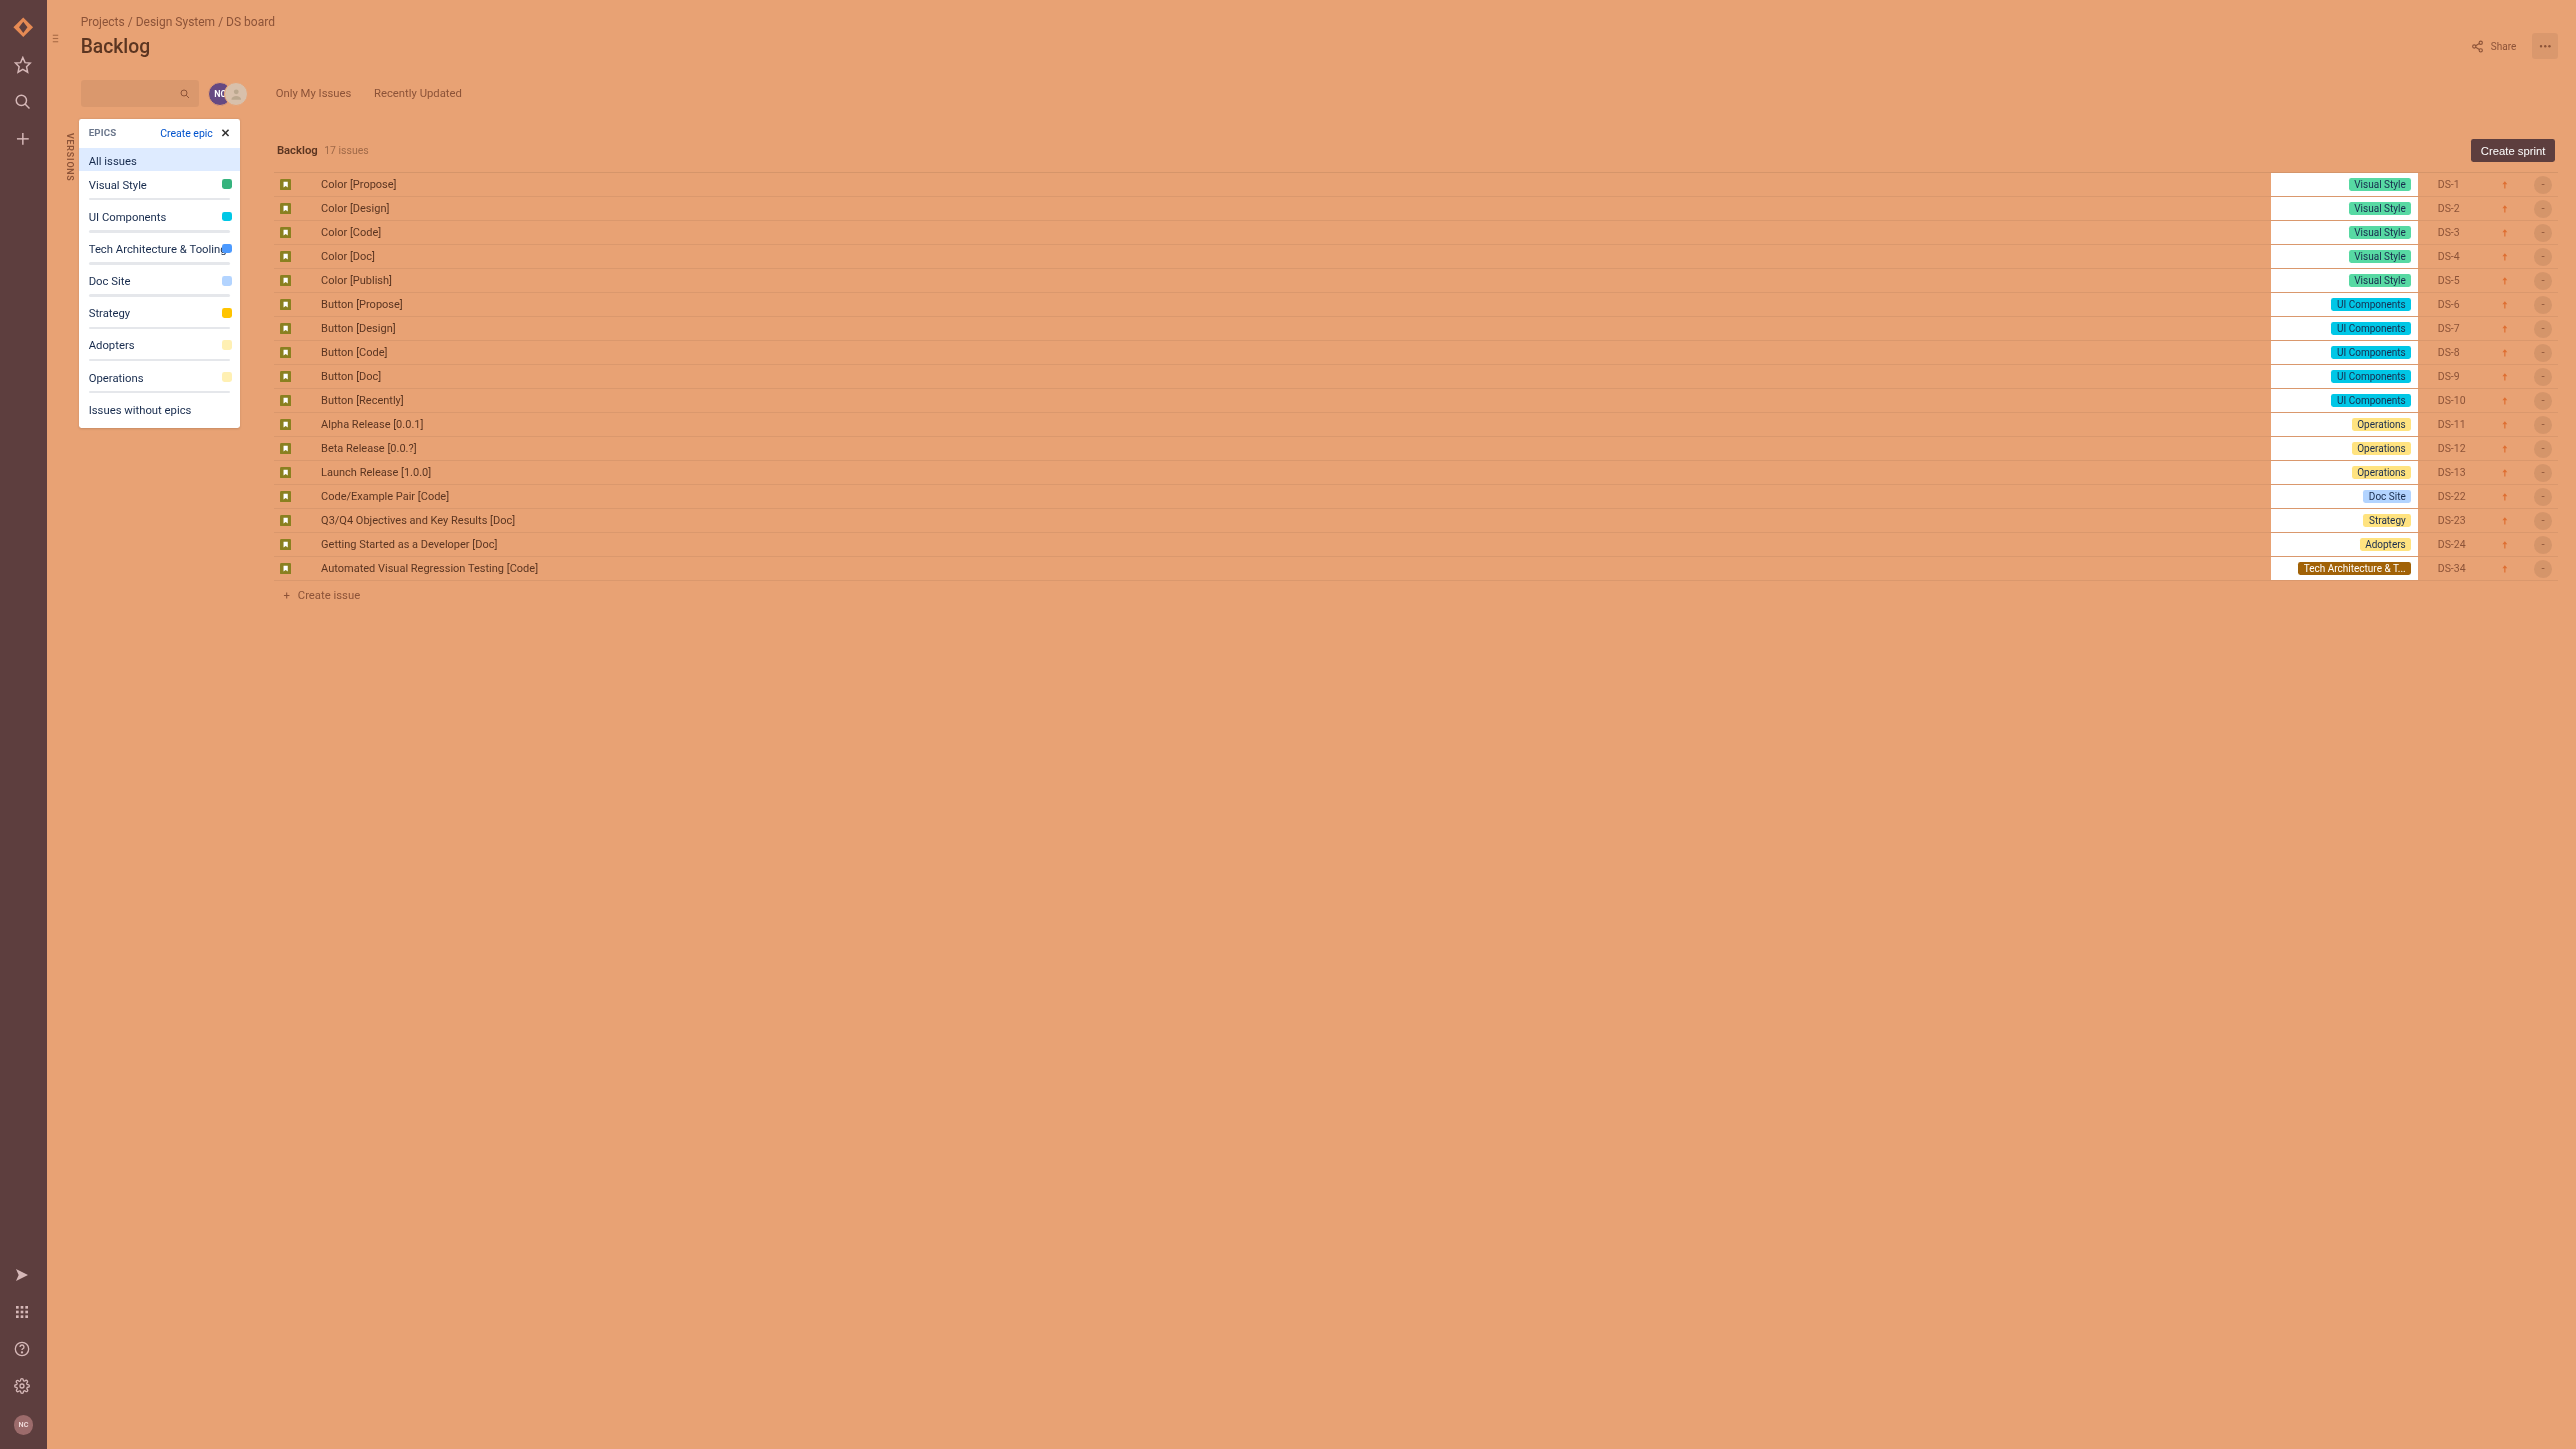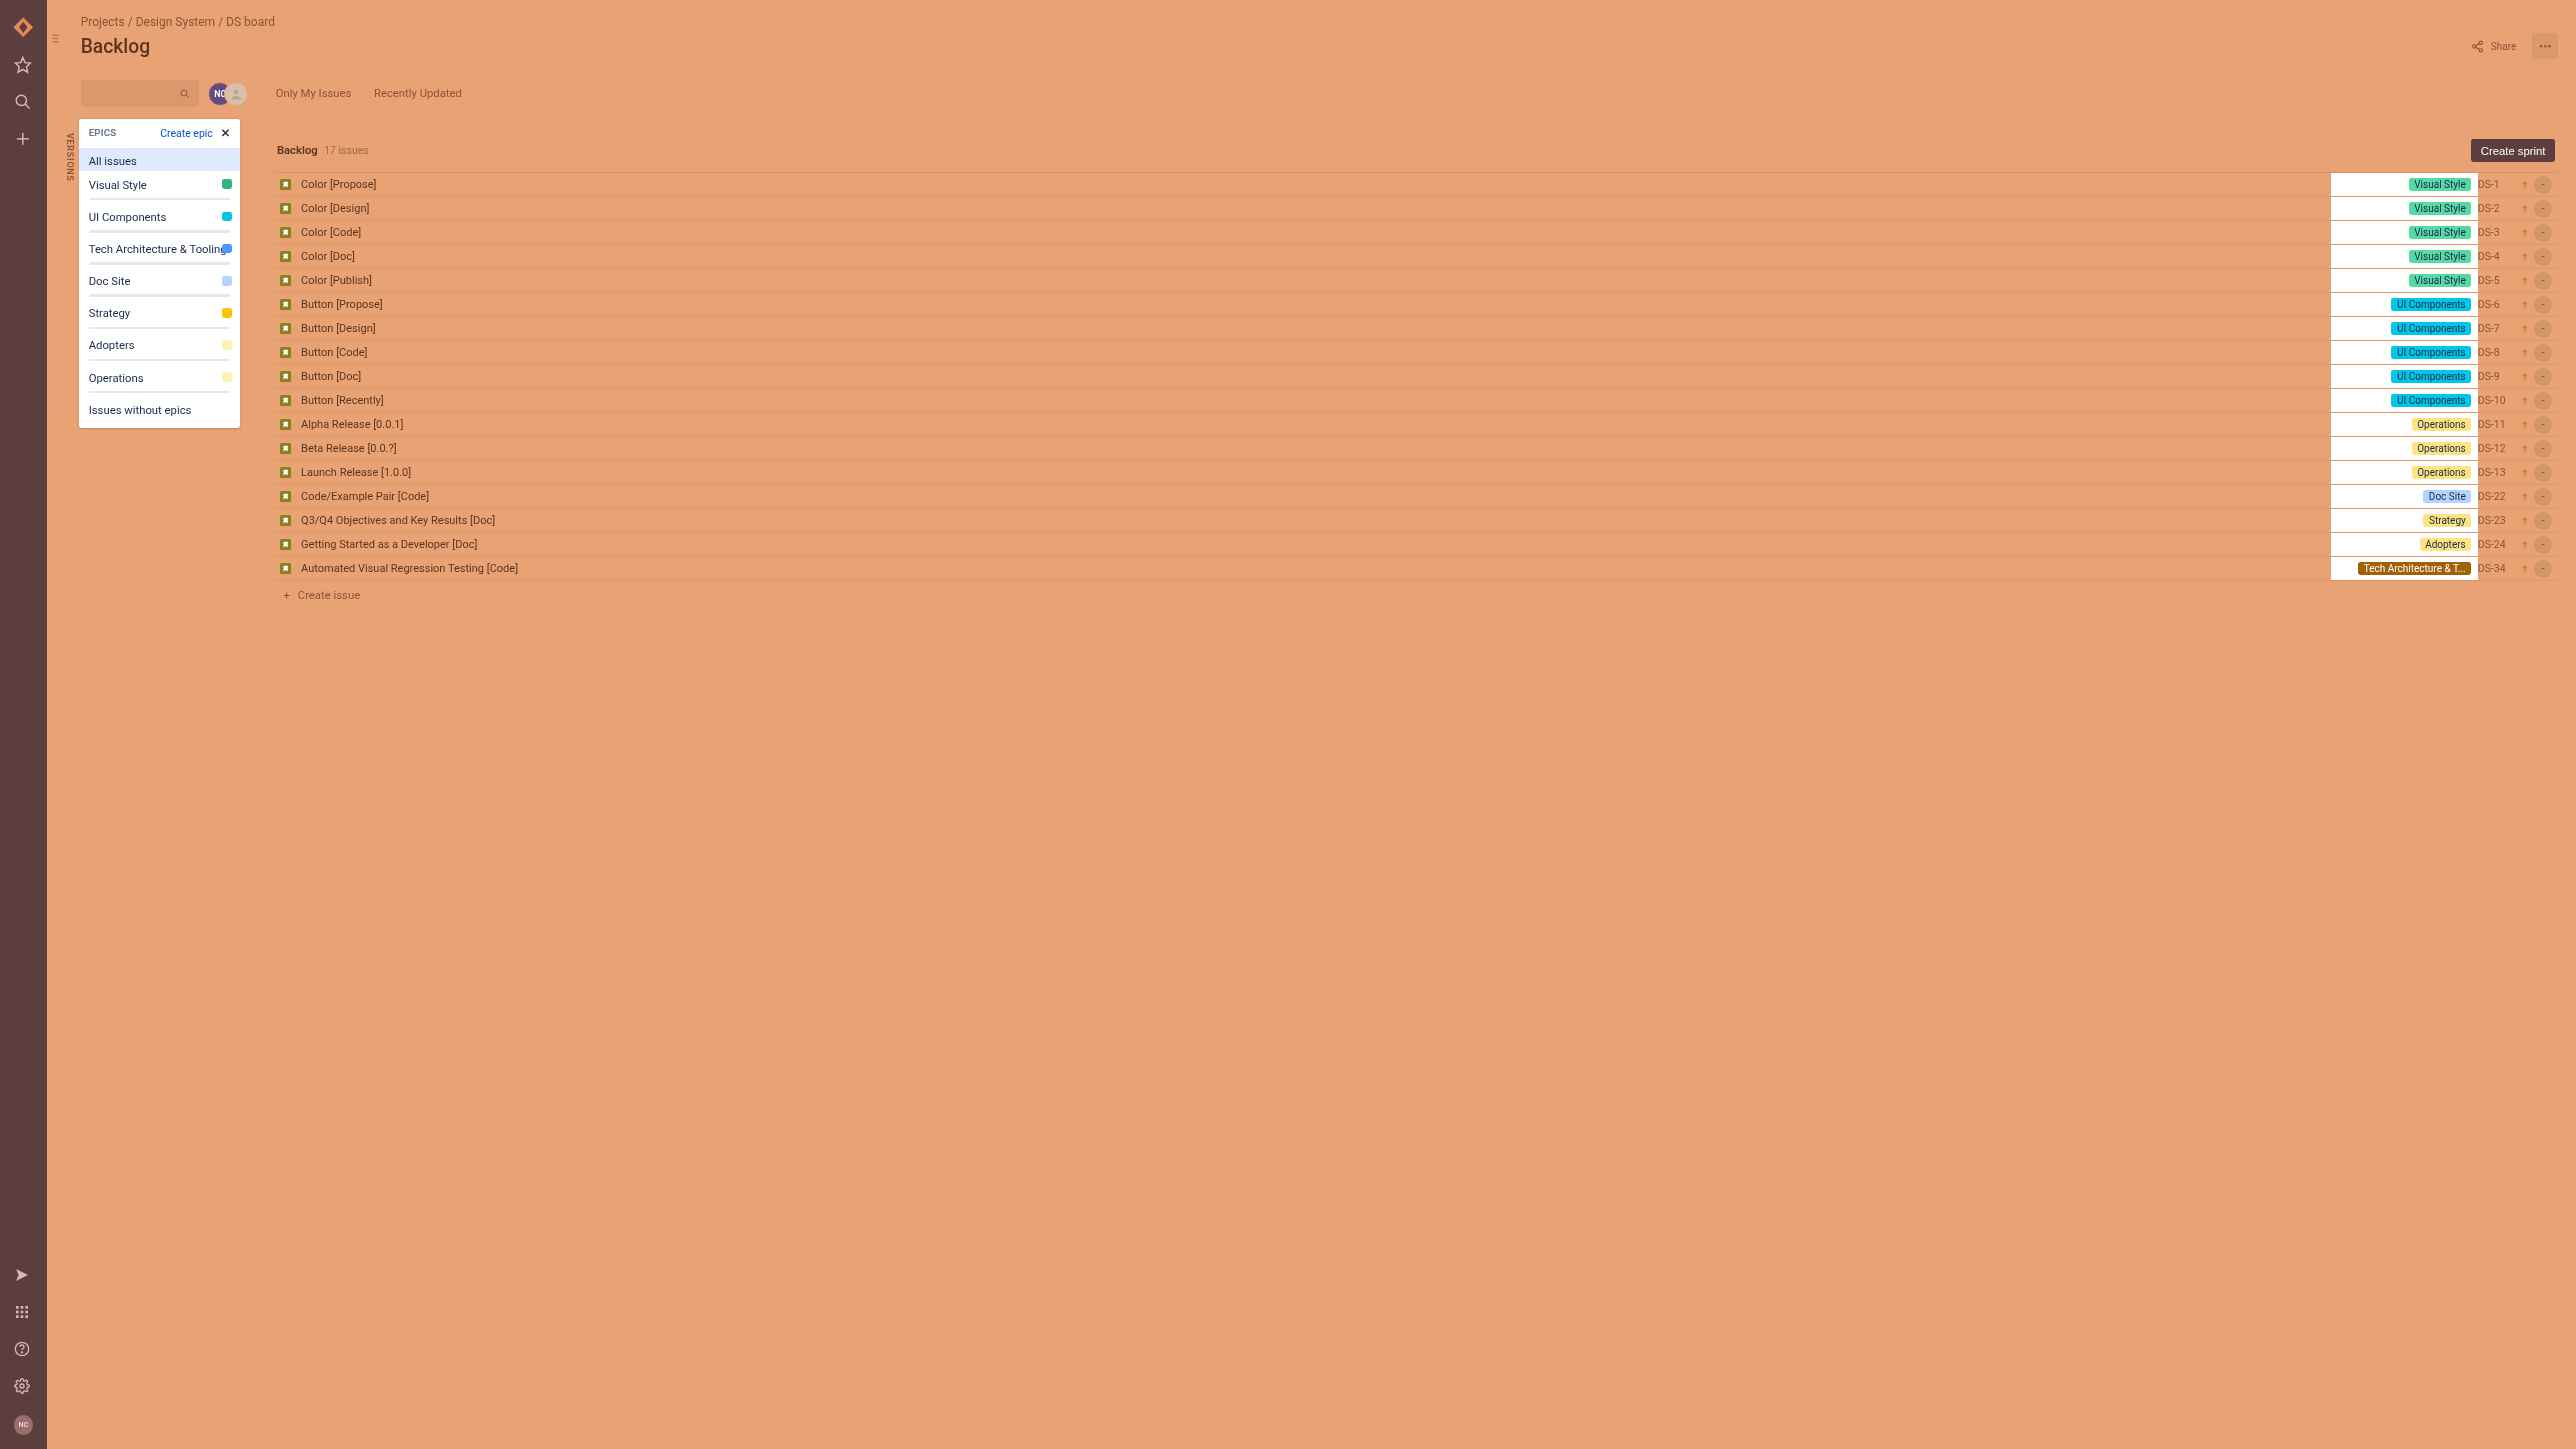--- a/index.html
+++ b/index.html
@@ -52,21 +52,21 @@
   .chip.green{background:#36b37e;} .chip.cyan{background:#00c7e6;} .chip.blue{background:#4c9aff;} .chip.lightblue{background:#b3d4ff;} .chip.yellow{background:#ffc400;} .chip.lightyellow{background:#fff0b3;}
 
   
   .backlog-area { margin-left: 193px; margin-top: 32px; }
   .backlog-header { display:flex; align-items:center; padding: 0 3.2px 9.7px 3.2px; }
   .backlog-header .name { font-size:11.3px; font-weight:600; color:#5b3521; }
   .backlog-header .count { font-size:10.5px; color:#a06a49; margin-left:6.4px; }
   .create-sprint { margin-left:auto; background:#5d3e3e; color:#fff; border:none; border-radius:2.4px; padding:5.6px 9.7px; font-size:11.3px; cursor:pointer; }
 
   .issue-list { border-top:0.8px solid rgba(0,0,0,0.08);}
-  .issue-row { display:flex; align-items:center; height:24px; border-bottom:0.8px solid rgba(0,0,0,0.06); padding: 0 6.4px; font-size:11px; color:#5b3521; cursor:pointer; }
+  .issue-row { display:flex; align-items:center; height:24px; border-bottom:0.8px solid rgba(0,0,0,0.06); padding: 0 6.4px; font-size:11px; color:#5b3521; cursor:pointer;gap:20px; }
   .issue-icon { width:11.3px; height:11.3px; margin-right:9.7px; flex-shrink:0; }
   .issue-title { flex:0 0 auto; }
   .spacer-highlight { flex:1; margin-left:8px; height:24px; align-self:stretch; }
   .issue-row .white-area { background:#fff; display:flex; align-items:center; height:100%; width:147px; justify-content:flex-end; padding-right:6.4px; flex-shrink:0; }
   .tag { display:inline-block; padding: 1.2px 5.6px; border-radius:2.4px; font-size:10px; color:#172b4d; white-space:nowrap; max-width:121px; overflow:hidden; text-overflow:ellipsis;}
   .tag.visual-style{background:#57d9a3;} 
   .tag.ui-components{background:#00c7e6;} 
   .tag.tech{background:#a16207; color:#fff;} 
   .tag.doc-site{background:#b3d4ff;} 
   .tag.strategy{background:#ffe380;} 

